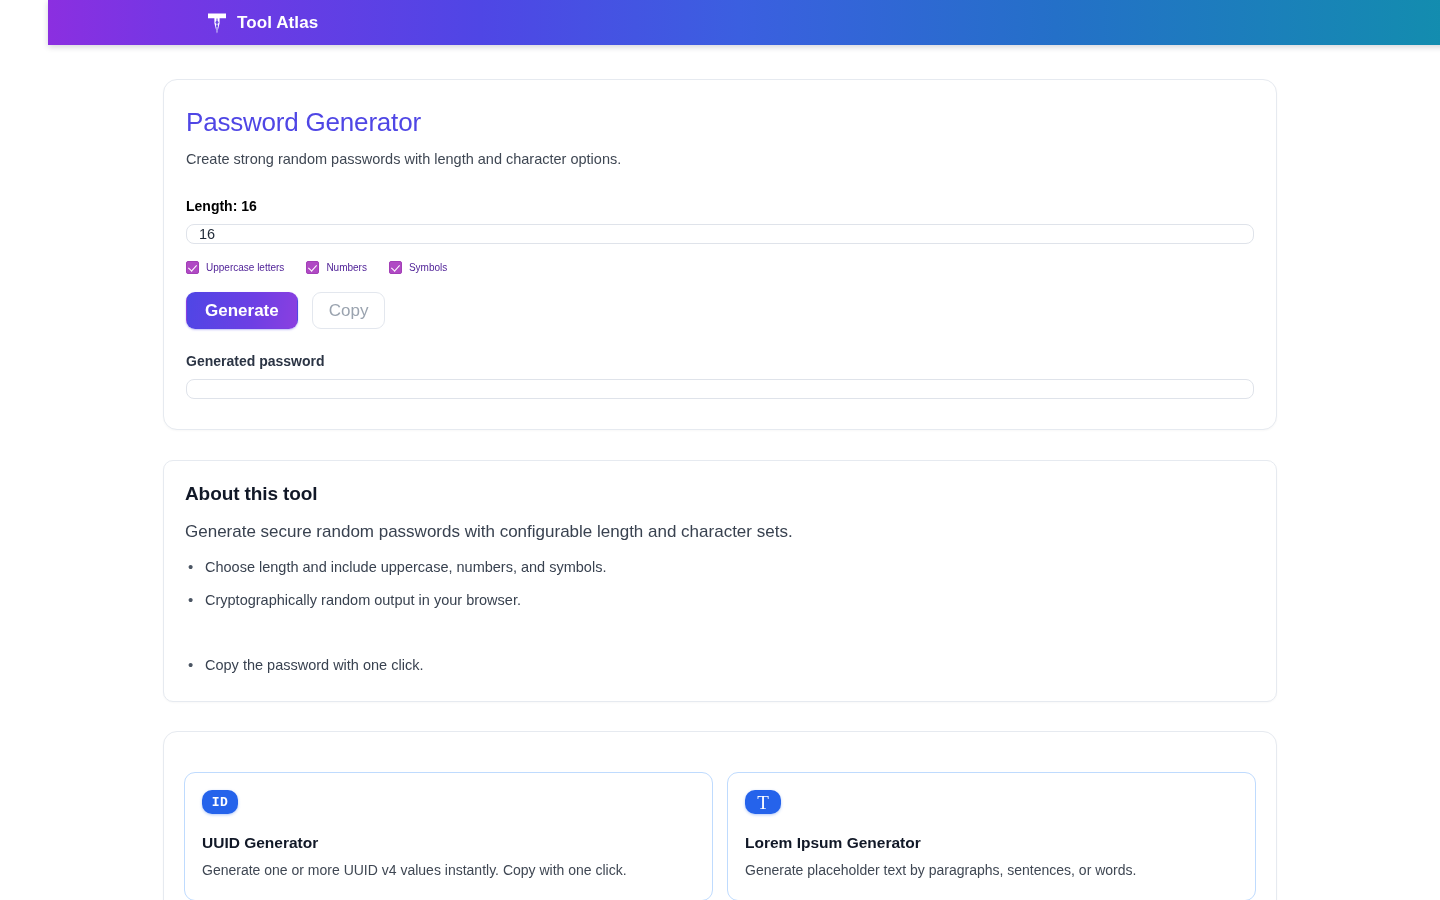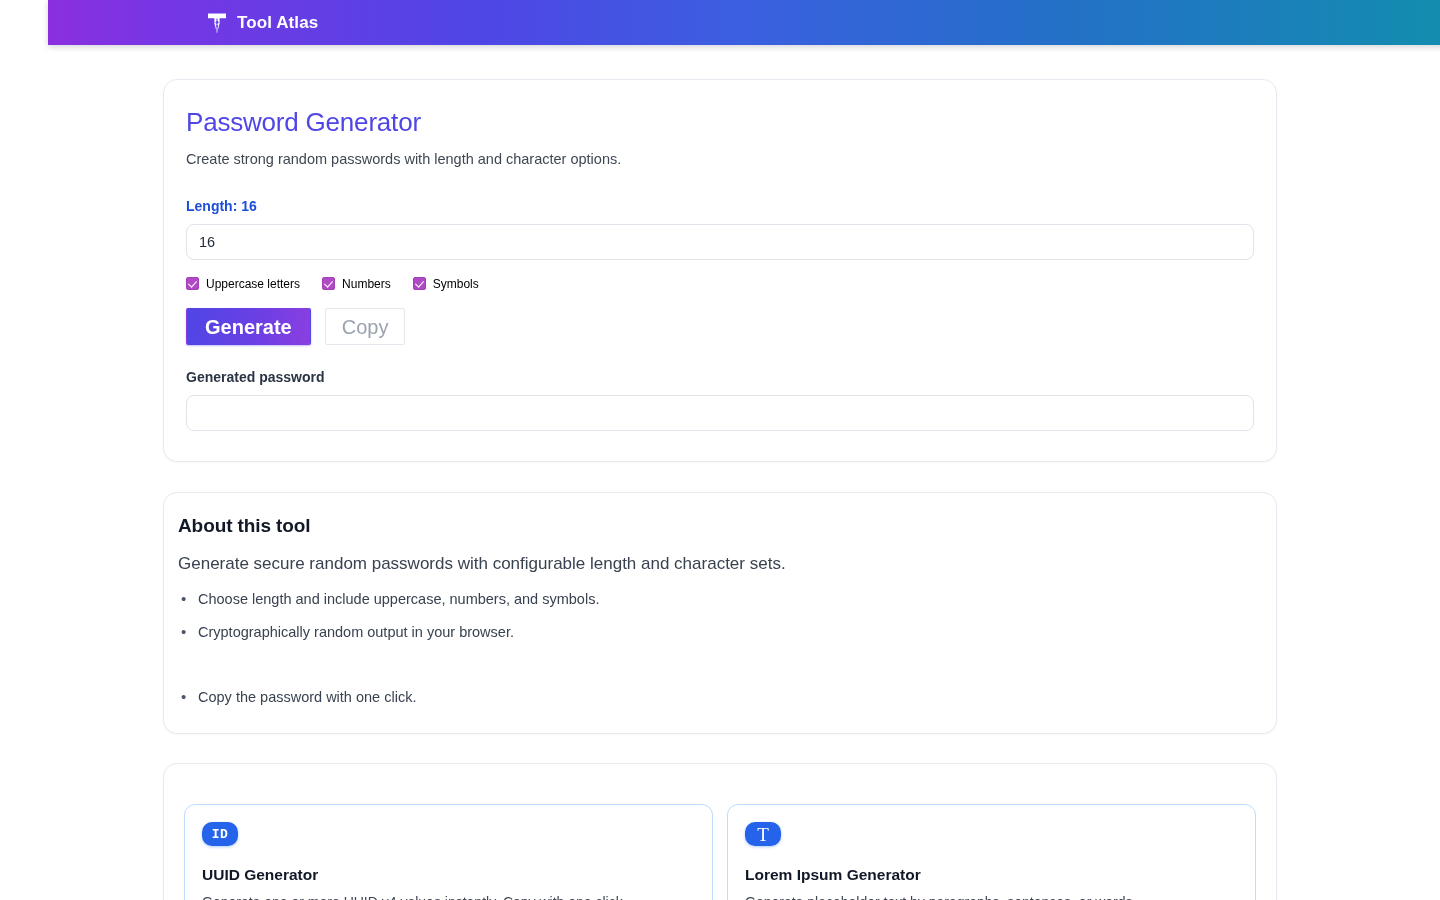--- a/index.html
+++ b/index.html
@@ -82,28 +82,28 @@
     margin: 12px 0 0 0;
     font-size: 14.5px;
     color: #3f4753;
     line-height: 1.35;
   }
 
   .field-label {
     margin-top: 29px;
     font-size: 14px;
     font-weight: bold;
-    color: #1d4ed8;
+    color: #000000;
   }
 
   .text-input {
     display: block;
     margin-top: 10px;
     width: 1068px;
-    height: 36px;
+    height: 20px;
     padding: 0 12px;
     font-family: "Liberation Sans", sans-serif;
     font-size: 14.5px;
     color: #1f2937;
     background: #ffffff;
     border: 1px solid #dfe3ea;
     border-radius: 8px;
     outline: none;
   }
   .text-input::placeholder { color: #9aa3af; }
@@ -134,36 +134,36 @@
     position: absolute;
     left: 3px;
     top: 1px;
     width: 4px;
     height: 7px;
     border: solid #ffffff;
     border-width: 0 1.8px 1.8px 0;
     transform: rotate(42deg);
   }
   .cbox-label {
-    font-size: 12px;
-    color: #000000;
+    font-size: 10px;
+    color: #4c1d95;
     line-height: 1;
   }
 
   .btnrow {
     display: flex;
     align-items: center;
     gap: 14px;
     margin-top: 18px;
   }
   .btn {
     font-family: "Liberation Sans", sans-serif;
-    font-size: 20px;
-    font-weight: bold;
-    border-radius: 2px;
+    font-size: 17px;
+    font-weight: bold;
+    border-radius: 9px;
     border: 1px solid transparent;
     height: 37px;
     padding: 0 18px;
     cursor: pointer;
     line-height: 1;
   }
   .btn-primary {
     color: #ffffff;
     background: linear-gradient(100deg, #4f46e5 0%, #6d3fe4 60%, #8b3fe0 100%);
     box-shadow: 0 1px 2px rgba(79, 70, 229, 0.35);
@@ -180,21 +180,22 @@
   .out-label {
     margin-top: 24px;
     font-size: 14px;
     font-weight: bold;
     color: #2b3444;
   }
 
   
   .card-about {
     margin-top: 30px;
-    padding: 22px 20px 26px 14px;
+    padding: 22px 20px 26px 21px;
+    border-radius: 10px;
   }
   .sec-title {
     margin: 0;
     font-size: 19px;
     font-weight: bold;
     color: #111827;
     letter-spacing: -0.1px;
   }
   .sec-para {
     margin: 16px 0 0 0;

